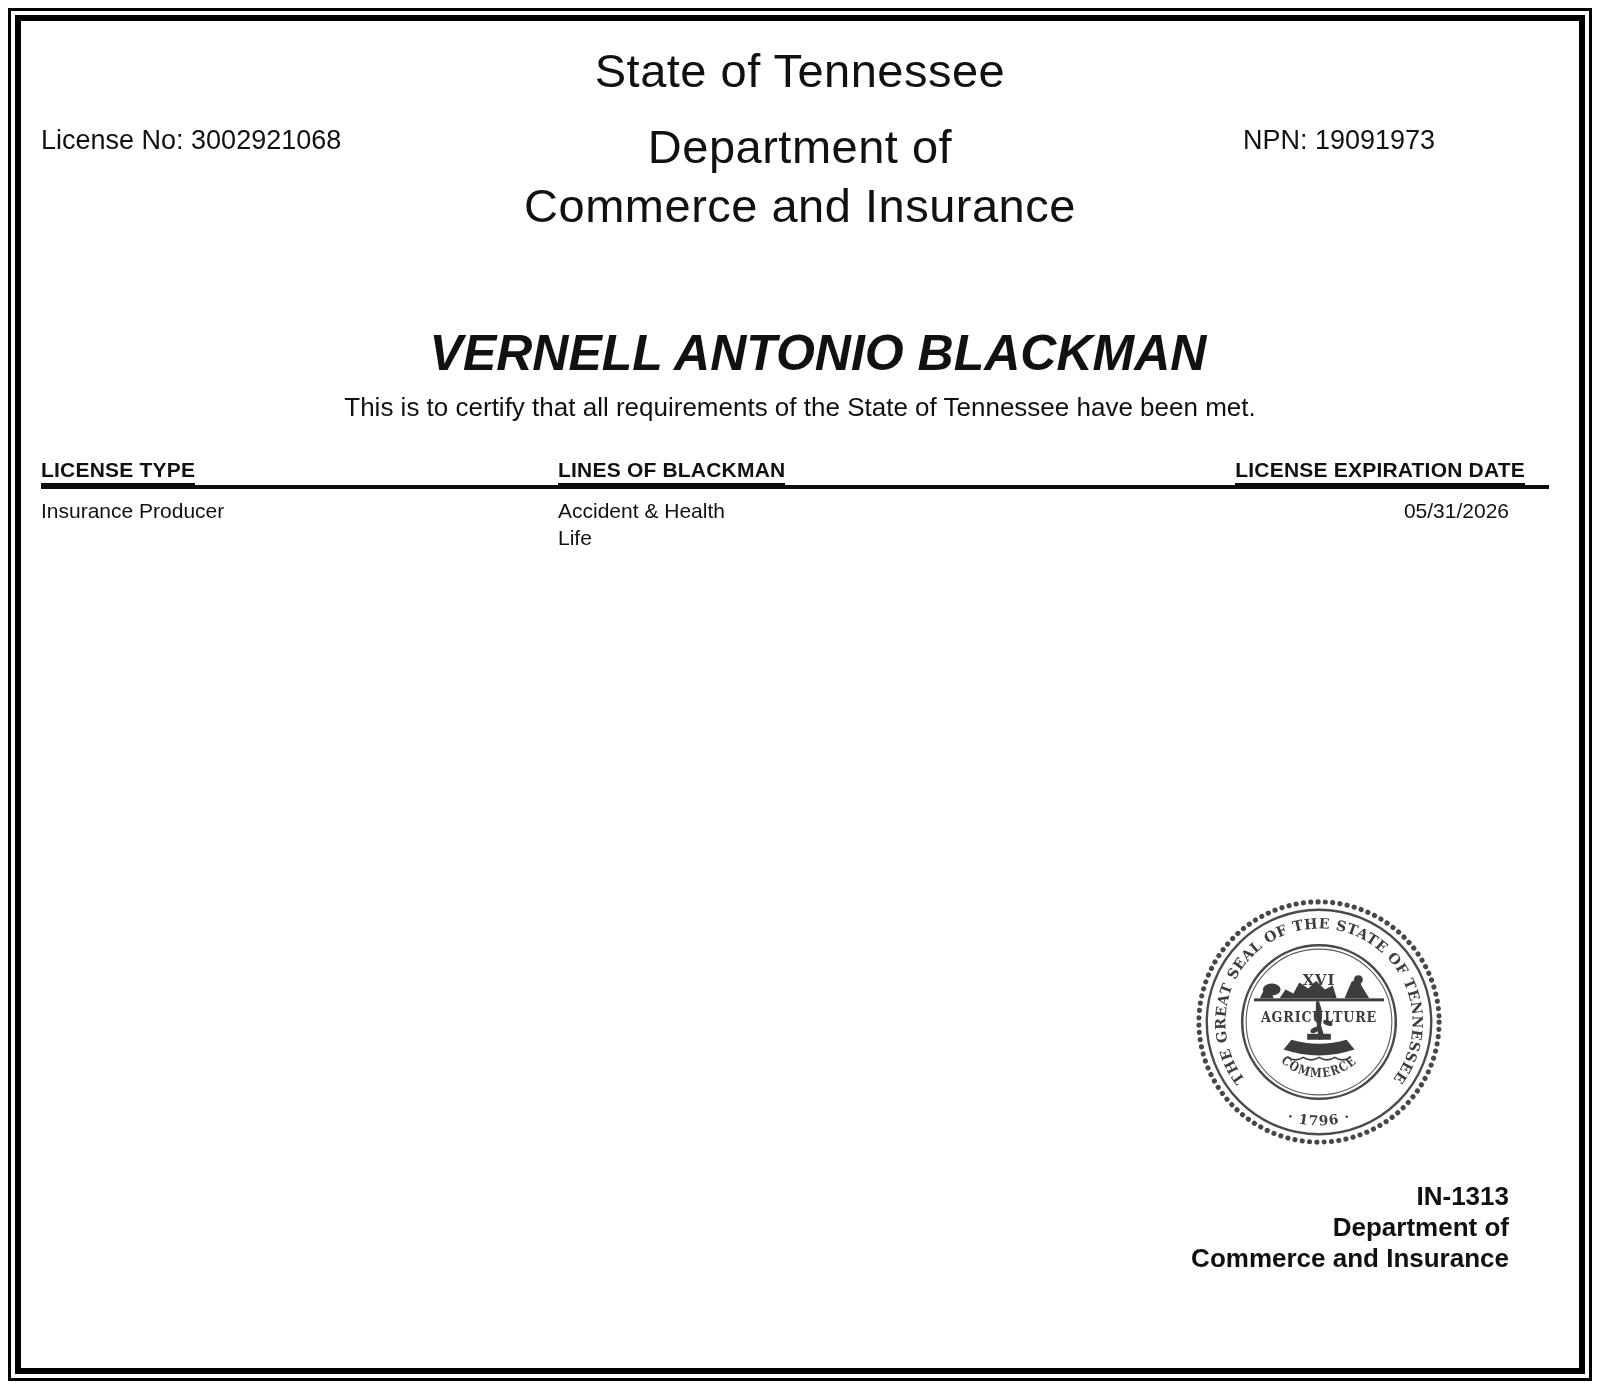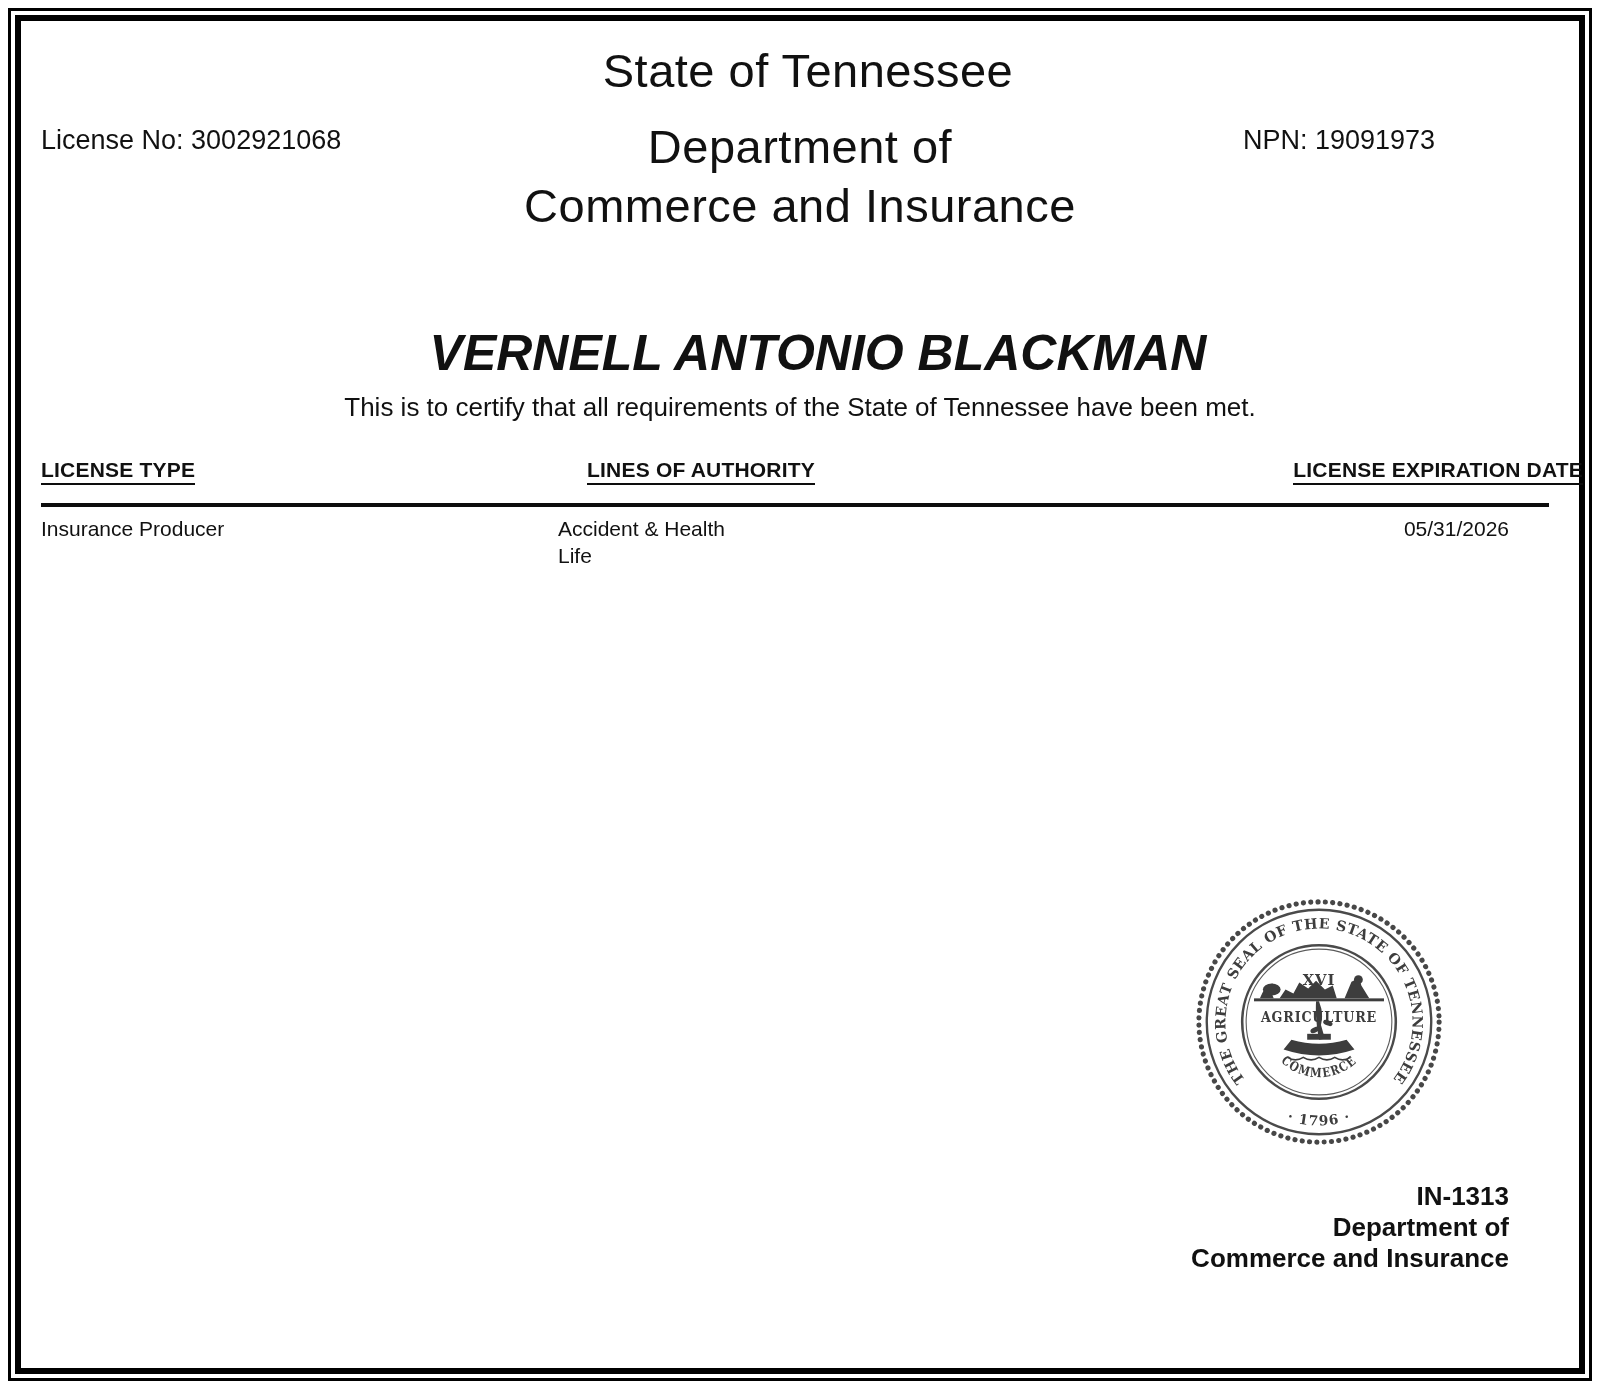--- a/index.html
+++ b/index.html
@@ -24,21 +24,21 @@
   }
   .sheet {
     position: absolute;
     inset: 0;
     background: #ffffff;
   }
   .abs { position: absolute; }
 
   
   .title-line1 {
-    top: 22px; left: 8px; width: 100%;
+    top: 22px; left: 0; width: 100%;
     text-align: center;
     font-size: 47px;
     letter-spacing: 0.5px;
   }
   .title-rest {
     top: 96px; left: 0; width: 100%;
     text-align: center;
     font-size: 47px;
     line-height: 59px;
     letter-spacing: 0.5px;
@@ -69,22 +69,21 @@
   }
 
   
   .license-table {
     top: 437px; left: 20px; width: 1508px;
   }
   .lt-head {
     display: grid;
     grid-template-columns: 517px 665px 326px;
     border-bottom: 4px solid #0d0d0d;
-    padding-bottom: 18px;
-    gap: 29px;
+    padding-bottom: 0;
   }
   .lt-head .h {
     font-size: 21px;
     font-weight: bold;
     letter-spacing: 0.2px;
   }
   .lt-head .h span {
     display: inline-block;
     border-bottom: 2.5px solid #0d0d0d;
     padding-bottom: 1px;
@@ -144,21 +143,21 @@
       </div>
       <div class="abs license-no">License No: 3002921068</div>
       <div class="abs npn">NPN: 19091973</div>
 
       <div class="abs licensee-name">VERNELL ANTONIO BLACKMAN</div>
       <div class="abs certify-line">This is to certify that all requirements of the State of Tennessee have been met.</div>
 
       <div class="abs license-table">
         <div class="lt-head">
           <div class="h"><span>LICENSE TYPE</span></div>
-          <div class="h"><span>LINES OF AUTHORITY</span></div>
+          <div class="h"><span>LINES OF BLACKMAN</span></div>
           <div class="h right"><span>LICENSE EXPIRATION DATE</span></div>
         </div>
         <div class="lt-body">
           <div class="c">Insurance Producer</div>
           <div class="c">
             <div>Accident &amp; Health</div>
             <div>Life</div>
           </div>
           <div class="c center">05/31/2026</div>
         </div>

